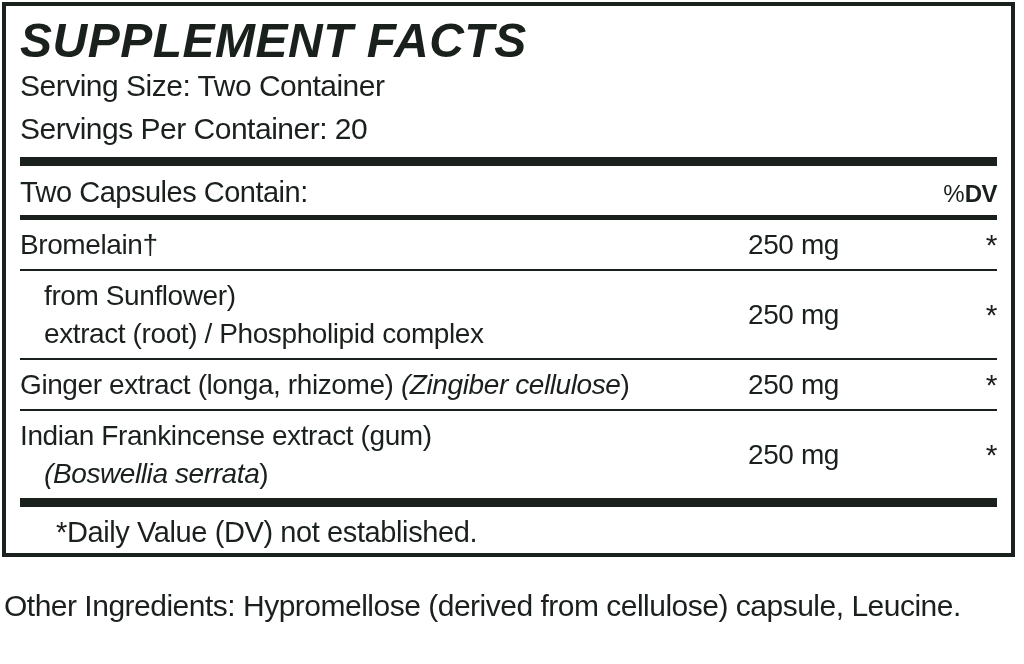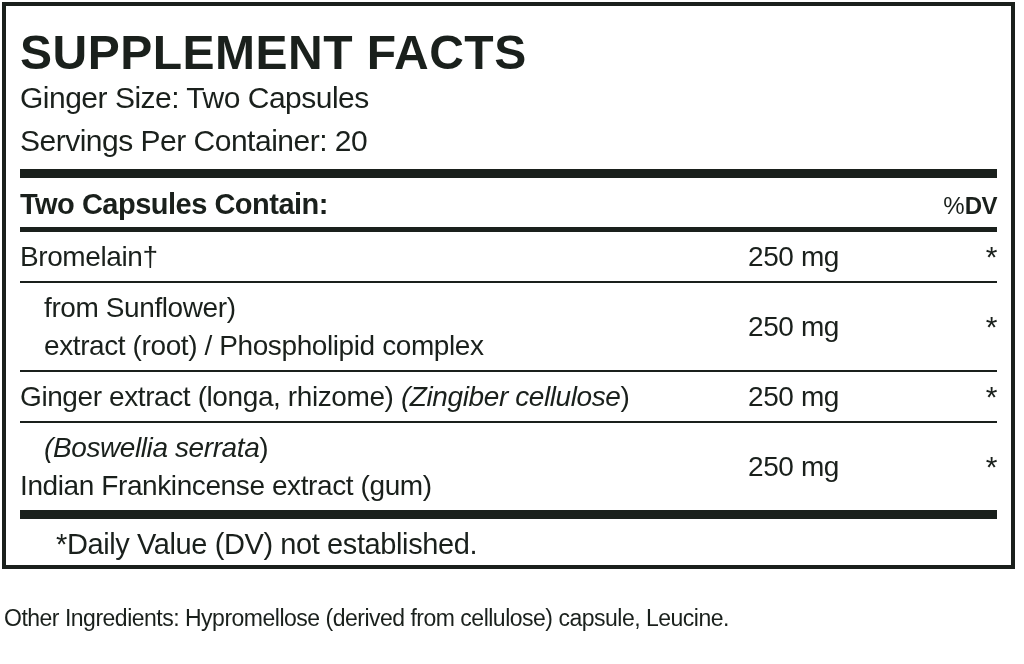--- a/index.html
+++ b/index.html
@@ -22,42 +22,43 @@
     margin: 2px 0 0 2px;
     border: 4px solid var(--ink);
     padding: 0 14px;
     background: var(--background);
   }
   .title {
     font-size: 48px;
     font-weight: 700;
     letter-spacing: 0.5px;
     line-height: 46px;
-    margin-top: 24px;
+    margin-top: 12px;
     white-space: nowrap;
+    font-style: italic;
   }
   .subline {
     font-size: 30px;
     line-height: 43px;
     letter-spacing: -0.5px;
     white-space: nowrap;
   }
   .sublines { margin-bottom: 7px; }
   .bar-thick { height: 9px; background: var(--ink); }
   .bar-med   { height: 5px; background: var(--ink); }
   .header-row {
     display: flex;
     justify-content: space-between;
     align-items: baseline;
     padding: 11px 0 6px 0;
   }
   .header-left {
     font-size: 29px;
     line-height: 30px;
-    font-weight: 700;
+    font-weight: 400;
     letter-spacing: -0.5px;
   }
   .header-right { font-size: 24px; line-height: 30px; }
   .header-right .pct { font-weight: 400; }
   .header-right .dv  { font-weight: 700; letter-spacing: -0.5px; }
   .rows { }
   .row {
     display: flex;
     align-items: center;
     padding: 6px 0 5px 0;
@@ -75,33 +76,33 @@
   .dv-cell { text-align: right; font-size: 30px; }
   .footnote {
     padding: 6px 0 2px 0;
     font-size: 29px;
     line-height: 38px;
     letter-spacing: -0.4px;
     margin-left: 36px;
   }
   .other-ingredients {
     margin: 30px 0 0 4px;
-    font-size: 23px;
+    font-size: 30px;
     line-height: 38px;
     letter-spacing: -0.5px;
     white-space: nowrap;
   }
 </style>
 </head>
 <body>
 
 <div class="facts-box">
   <div class="title">SUPPLEMENT FACTS</div>
   <div class="sublines">
-    <div class="subline">Ginger Size: Two Capsules</div>
+    <div class="subline">Serving Size: Two Container</div>
     <div class="subline">Servings Per Container: 20</div>
   </div>
 
   <div class="bar-thick"></div>
 
   <div class="header-row">
     <div class="header-left">Two Capsules Contain:</div>
     <div class="header-right"><span class="pct">%</span><span class="dv">DV</span></div>
   </div>
 
@@ -125,22 +126,22 @@
       </div>
       <div class="row">
         <div class="name-cell">
           <div class="name-line"><span>Ginger extract (longa, rhizome) </span><span class="italic">(Zingiber cellulose</span><span>)</span></div>
         </div>
         <div class="amount-cell">250 mg</div>
         <div class="dv-cell">*</div>
       </div>
       <div class="row">
         <div class="name-cell">
+          <div class="name-line"><span>Indian Frankincense extract (gum)</span></div>
           <div class="name-line indent"><span class="italic">(</span><span class="italic">Boswellia serrata</span><span>)</span></div>
-          <div class="name-line"><span>Indian Frankincense extract (gum)</span></div>
         </div>
         <div class="amount-cell">250 mg</div>
         <div class="dv-cell">*</div>
       </div>
     </div>
 
   <div class="bar-thick"></div>
 
   <div class="footnote">*Daily Value (DV) not established.</div>
 </div>

